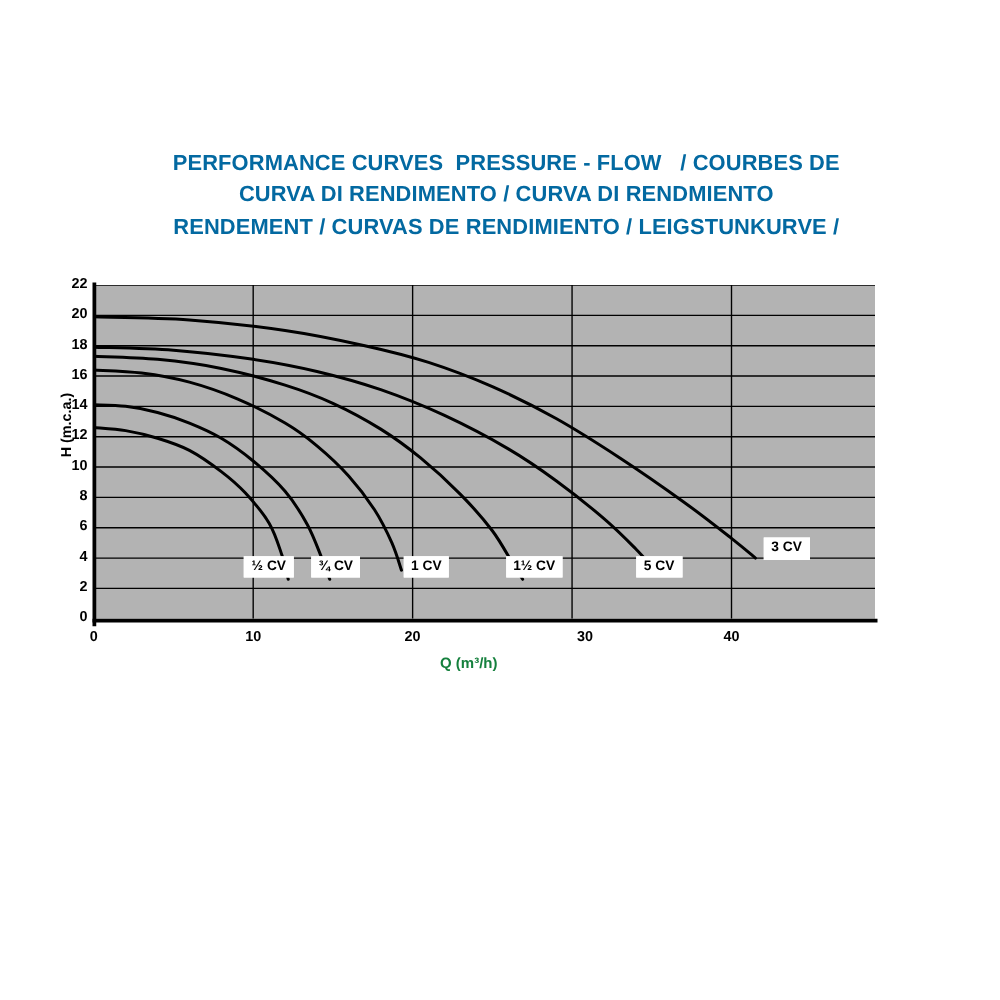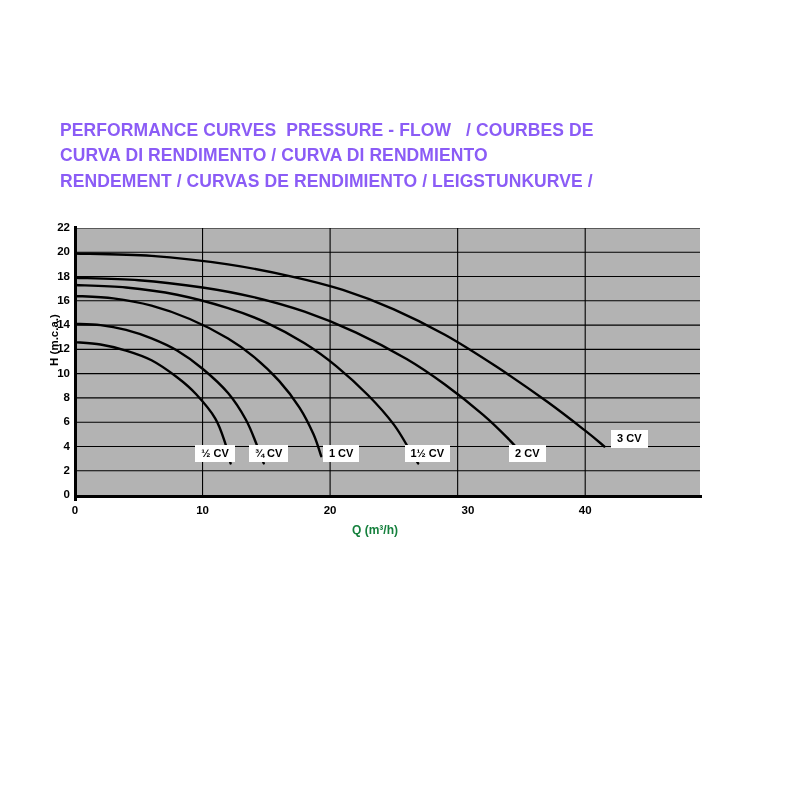--- a/index.html
+++ b/index.html
@@ -21,25 +21,25 @@
     width: 800px;
     height: 800px;
   }
 
   
   .chart-title {
     position: absolute;
     left: 60px;
     top: 118px;
     width: 690px;
-    text-align: left;
+    text-align: center;
     font-size: 17.5px;
     font-weight: bold;
     line-height: 1.45;
-    color: #8b5cf6;
+    color: #0369a1;
     letter-spacing: 0.1px;
   }
   .chart-title .tline {
     display: block;
     white-space: pre;
   }
 
   
   #plot-wrap {
     position: absolute;
@@ -214,16 +214,16 @@
     </div>
 
   <div id="ylabel">H (m.c.a.)</div>
   <div id="xlabel">Q (m³/h)</div>
 
   <div id="curve-label-holder">
       <div class="curve-label" style="left:195.3px; top:444.7px">½ CV</div>
       <div class="curve-label" style="left:248.9px; top:444.7px">¾ CV</div>
       <div class="curve-label" style="left:322.9px; top:444.7px">1 CV</div>
       <div class="curve-label" style="left:404.5px; top:444.7px">1½ CV</div>
-      <div class="curve-label" style="left:509.1px; top:444.7px">2 CV</div>
+      <div class="curve-label" style="left:509.1px; top:444.7px">5 CV</div>
       <div class="curve-label" style="left:611.1px; top:430.2px">3 CV</div>
     </div>
 </div>
 
 </body></html>

